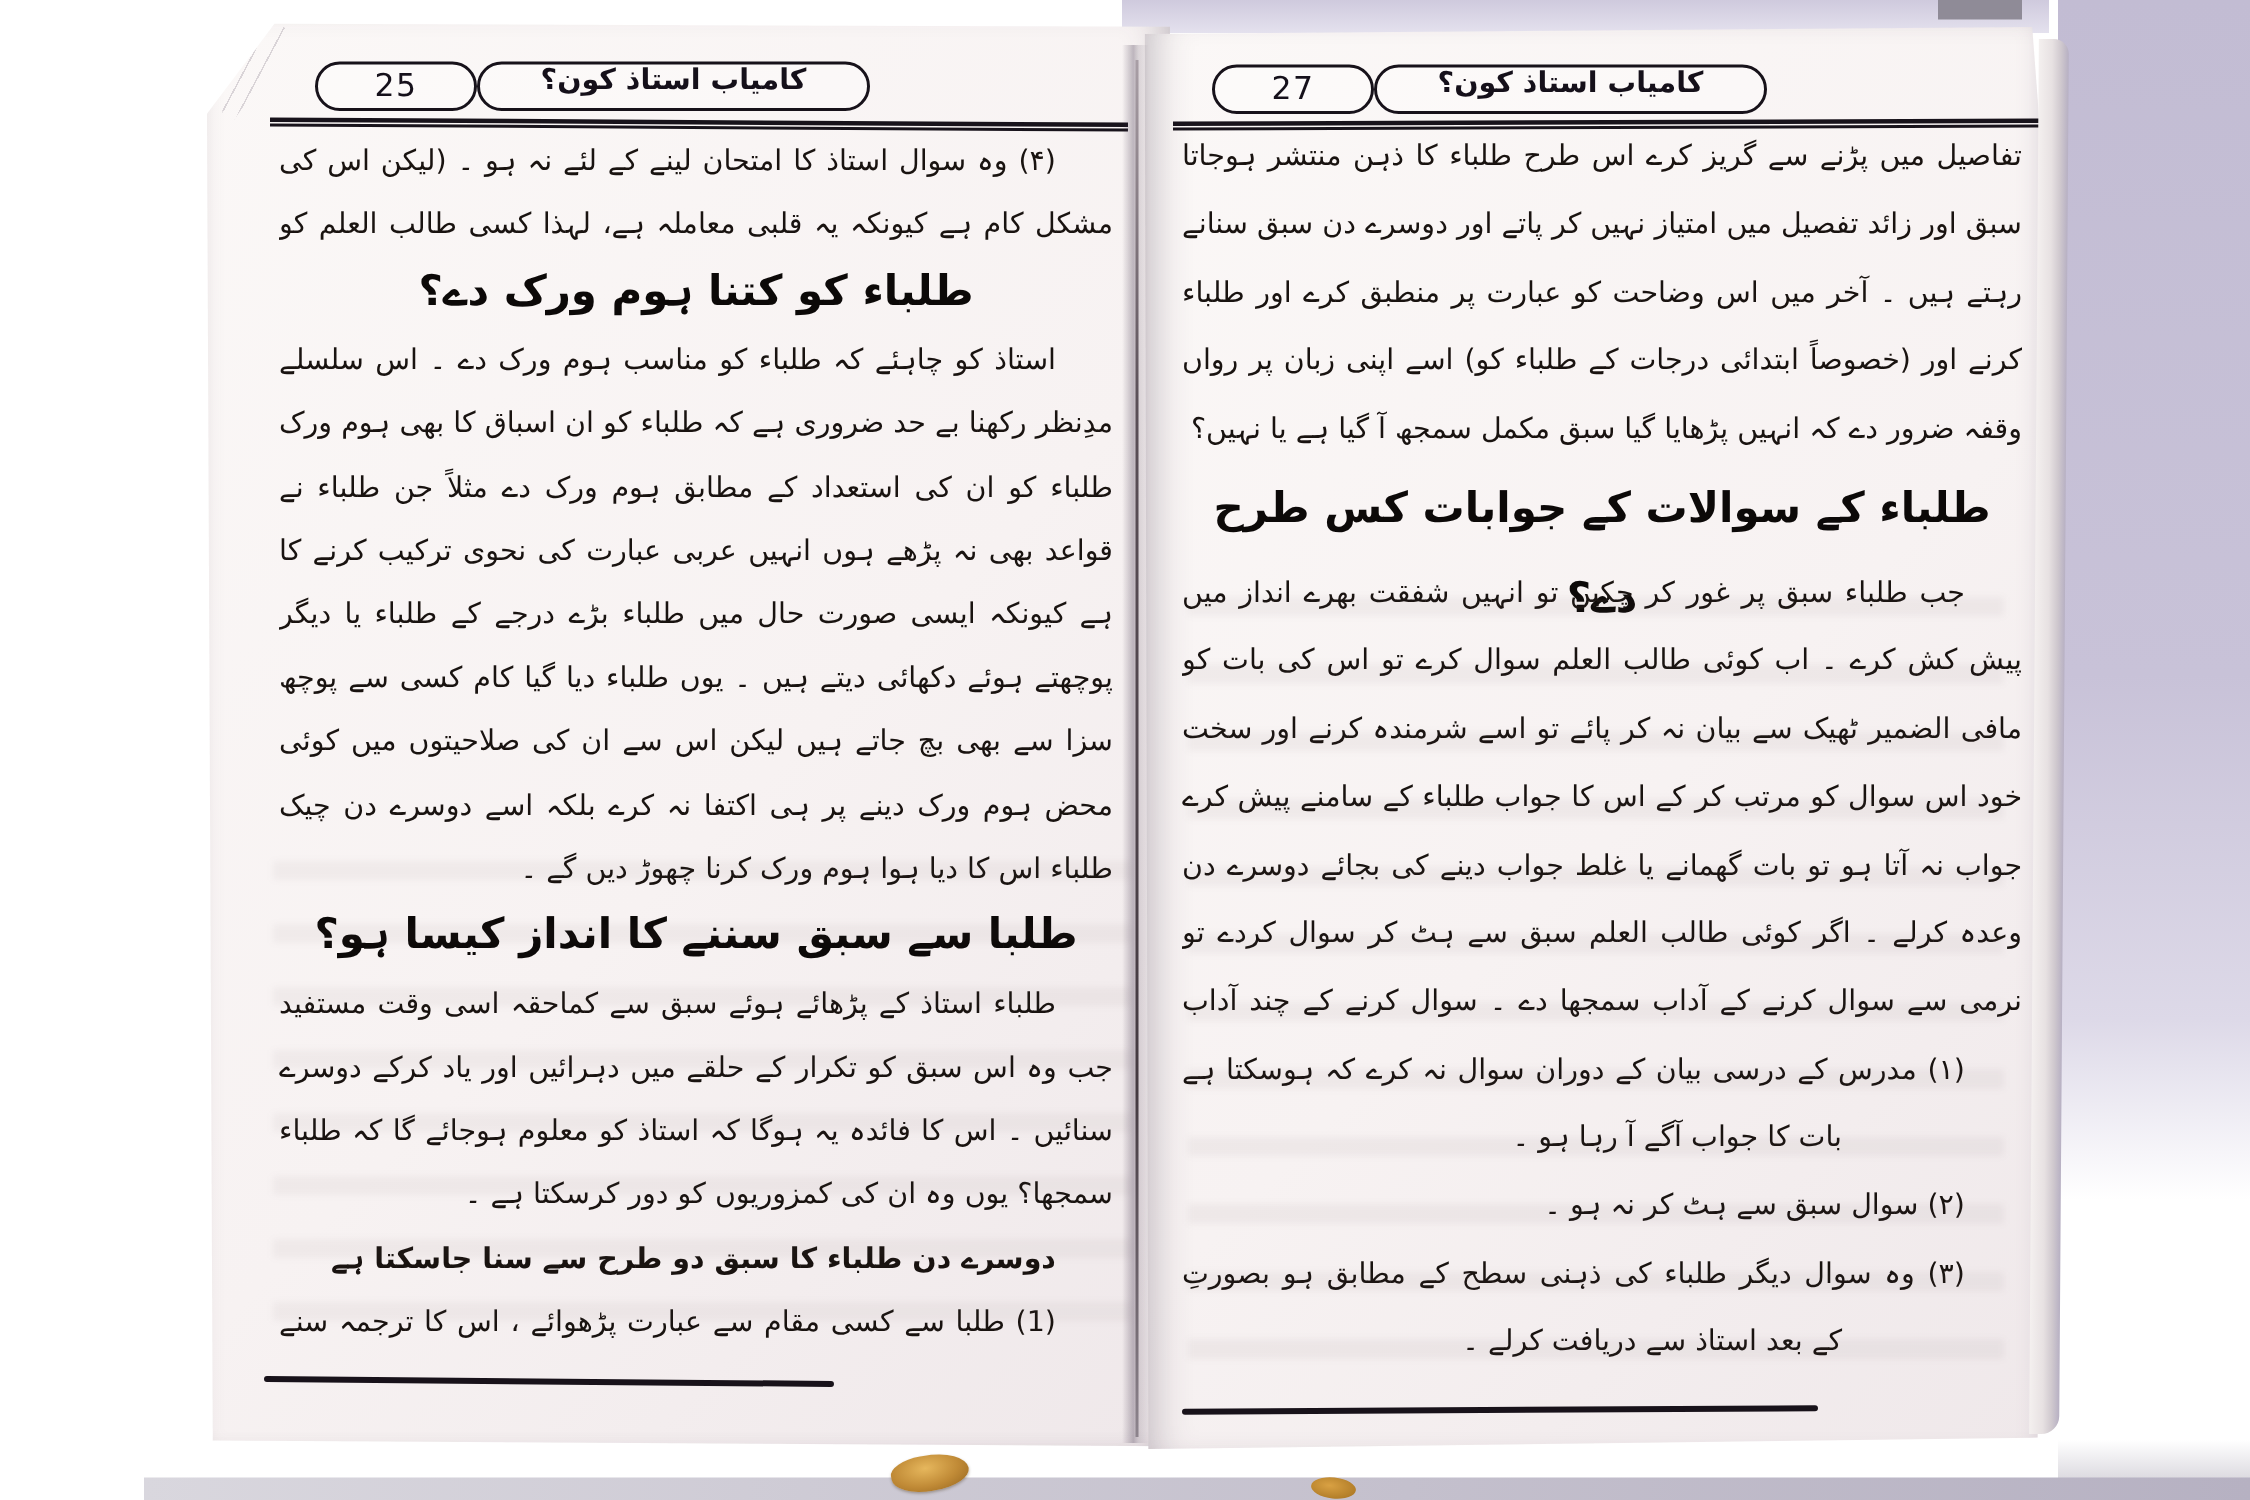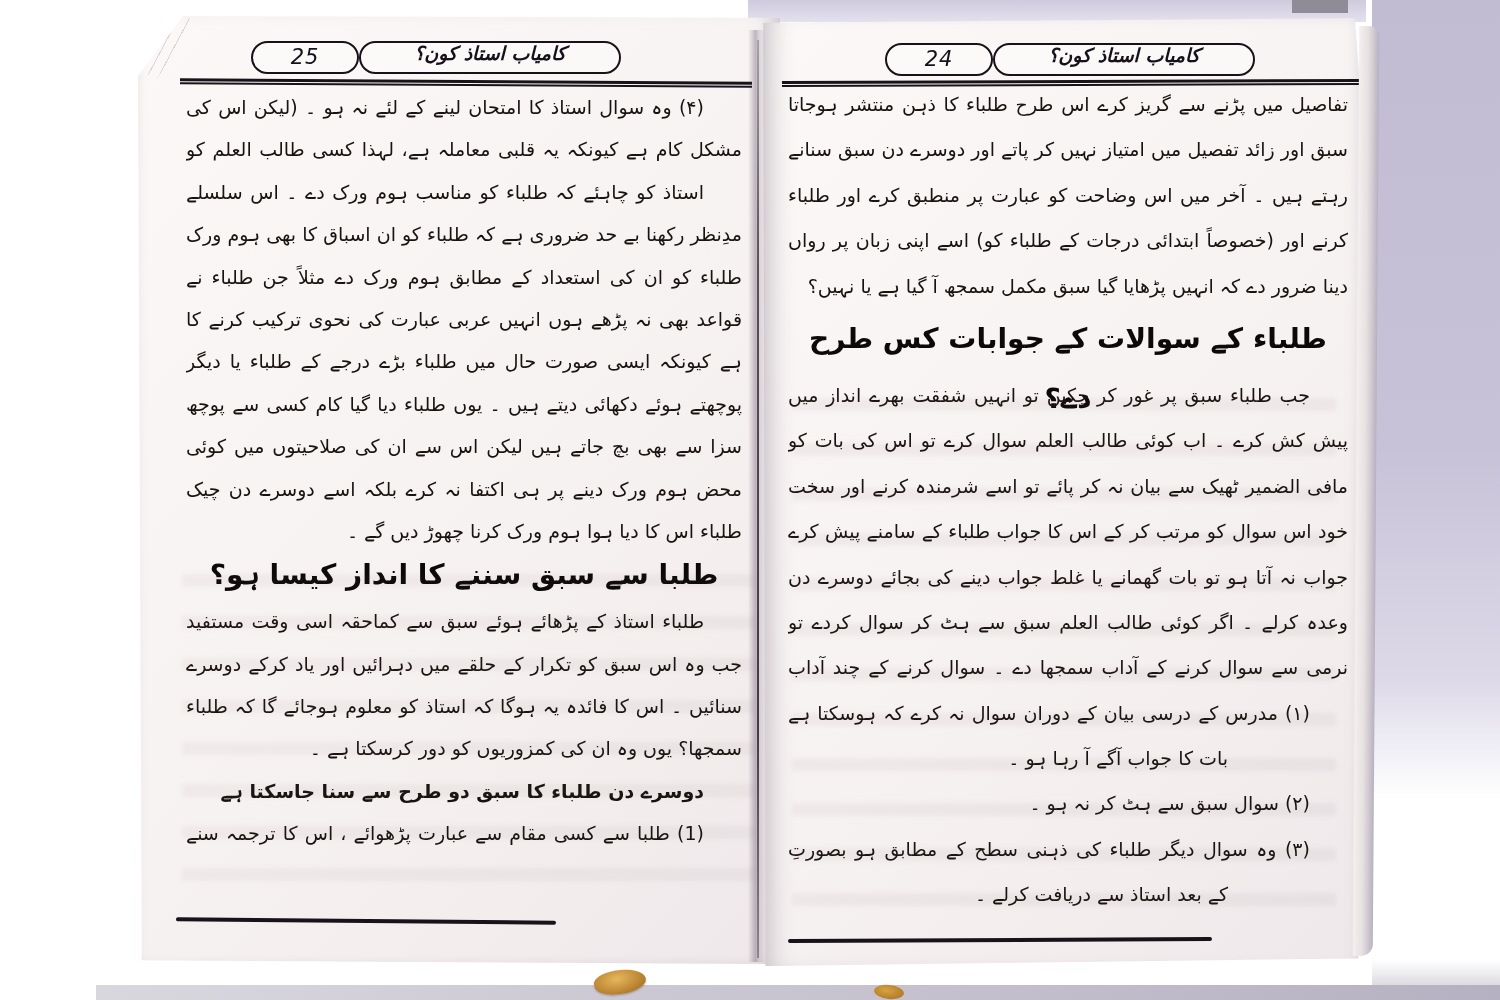--- a/index.html
+++ b/index.html
@@ -32,21 +32,21 @@
     background:repeating-linear-gradient(118deg,rgba(255,255,255,0) 0 9px,rgba(190,183,190,.55) 9px 10px);
     clip-path:polygon(0 55%,58% 0,72% 10%,6% 92%);}
   .fore-edge{position:absolute;left:1356px;top:26px;width:20px;height:930px;border-radius:0 10px 12px 0;
     background:linear-gradient(to right,#f4f0ef 0%,#e7e1e2 45%,#cfc8ce 75%,#b7b0c3 100%);
     transform:rotate(0.4deg);}
   .spine{position:absolute;left:748px;top:30px;width:18px;height:932px;
     background:linear-gradient(to right,rgba(60,45,70,0) 0%,rgba(60,45,70,.30) 42%,rgba(60,45,70,.14) 60%,rgba(60,45,70,0) 100%);}
   .spine-line{position:absolute;left:757px;top:40px;width:2px;height:918px;
     background:linear-gradient(to bottom,#a99fa6 0%,#5a4f57 25%,#443a41 75%,#8d848d 100%);}
   
-  .page-head{position:absolute;display:flex;justify-content:center;align-items:center;height:38px;font-style:italic;}
+  .page-head{position:absolute;display:flex;justify-content:flex-start;align-items:center;height:38px;}
   .head-left{left:72px;top:24px;width:452px;}
   .head-right{left:46px;top:22px;width:524px;}
   .badge{border:2.5px solid #17121a;border-radius:19px;height:33px;box-sizing:border-box;
     display:flex;align-items:center;justify-content:center;background:rgba(255,255,255,.35);}
   .badge.num{width:108px;font-size:21px;font-weight:500;letter-spacing:1px;color:#15101a;}
   .badge.ttl{width:262px;font-size:19px;font-weight:700;direction:rtl;color:#15101a;padding-bottom:8px;}
   .head-rule{position:absolute;height:6px;box-sizing:border-box;
     border-top:3px solid #18131b;border-bottom:2px solid #18131b;}
   .hr-left{left:42px;top:66px;width:572px;transform:rotate(0.35deg);}
   .hr-right{left:20px;top:62px;width:578px;transform:rotate(-0.2deg);}
@@ -94,20 +94,21 @@
   <div class="page page-left">
     <div class="page-head head-left">
       <div class="badge num">25</div>
       <div class="badge ttl">کامیاب استاذ کون؟</div>
     </div>
     <div class="head-rule hr-left"></div>
 
     <div class="text-col col-left">
       <div class="line first">(۴) وہ سوال استاذ کا امتحان لینے کے لئے نہ ہو ۔ (لیکن اس کی شناخت بے حد</div>
       <div class="line">مشکل کام ہے کیونکہ یہ قلبی معاملہ ہے، لہذا کسی طالب العلم کو یہ مت کہیں کہ تم میرا امتحان لے رہے ہو؟)</div>
+      <div class="heading">طلباء کو کتنا ہوم ورک دے؟</div>
       <div class="line first">استاذ کو چاہئے کہ طلباء کو مناسب ہوم ورک دے ۔ اس سلسلے میں دیگر اسباق کو</div>
       <div class="line">مدِنظر رکھنا بے حد ضروری ہے کہ طلباء کو ان اسباق کا بھی ہوم ورک کرنا ہوگا ۔ علاوہ ازیں</div>
       <div class="line">طلباء کو ان کی استعداد کے مطابق ہوم ورک دے مثلاً جن طلباء نے ابھی نحو کے بنیادی</div>
       <div class="line">قواعد بھی نہ پڑھے ہوں انہیں عربی عبارت کی نحوی ترکیب کرنے کا کام دینا بے فائدہ</div>
       <div class="line">ہے کیونکہ ایسی صورت حال میں طلباء بڑے درجے کے طلباء یا دیگر اساتذہ سے ترکیب</div>
       <div class="line">پوچھتے ہوئے دکھائی دیتے ہیں ۔ یوں طلباء دیا گیا کام کسی سے پوچھ کر لکھ لاتے ہیں اور</div>
       <div class="line">سزا سے بھی بچ جاتے ہیں لیکن اس سے ان کی صلاحیتوں میں کوئی اضافہ نہیں ہوتا ۔ استاذ</div>
       <div class="line">محض ہوم ورک دینے پر ہی اکتفا نہ کرے بلکہ اسے دوسرے دن چیک بھی کرے ورنہ</div>
       <div class="line end">طلباء اس کا دیا ہوا ہوم ورک کرنا چھوڑ دیں گے ۔</div>
       <div class="heading">طلبا سے سبق سننے کا انداز کیسا ہو؟</div>
@@ -118,31 +119,31 @@
       <div class="line first end semibold">دوسرے دن طلباء کا سبق دو طرح سے سنا جاسکتا ہے ......</div>
       <div class="line first">(1) طلبا سے کسی مقام سے عبارت پڑھوائے ، اس کا ترجمہ سنے پھر انہیں اس</div>
     </div>
 
     <div class="foot-rule fr-left"></div>
     <div class="ghost ghost-l"></div>
   </div>
 
   <div class="page page-right">
     <div class="page-head head-right">
-      <div class="badge num">24</div>
+      <div class="badge num">27</div>
       <div class="badge ttl">کامیاب استاذ کون؟</div>
     </div>
     <div class="head-rule hr-right"></div>
 
     <div class="text-col col-right">
       <div class="line">تفاصیل میں پڑنے سے گریز کرے اس طرح طلباء کا ذہن منتشر ہوجاتا ہے اور وہ اصل</div>
       <div class="line">سبق اور زائد تفصیل میں امتیاز نہیں کر پاتے اور دوسرے دن سبق سنانے میں ناکام</div>
       <div class="line">رہتے ہیں ۔ آخر میں اس وضاحت کو عبارت پر منطبق کرے اور طلباء کو اس سبق پر غور</div>
       <div class="line">کرنے اور (خصوصاً ابتدائی درجات کے طلباء کو) اسے اپنی زبان پر رواں کرنے کے لئے مختصر</div>
-      <div class="line end">دینا ضرور دے کہ انہیں پڑھایا گیا سبق مکمل سمجھ آ گیا ہے یا نہیں؟</div>
+      <div class="line end">وقفہ ضرور دے کہ انہیں پڑھایا گیا سبق مکمل سمجھ آ گیا ہے یا نہیں؟</div>
       <div class="heading">طلباء کے سوالات کے جوابات کس طرح دے؟</div>
       <div class="line first">جب طلباء سبق پر غور کر چکیں تو انہیں شفقت بھرے انداز میں سوالات کرنے کی</div>
       <div class="line">پیش کش کرے ۔ اب کوئی طالب العلم سوال کرے تو اس کی بات کو غور سے سنے ۔ اگر وہ اپنا</div>
       <div class="line">مافی الضمیر ٹھیک سے بیان نہ کر پائے تو اسے شرمندہ کرنے اور سخت وسست کہنے کی بجائے</div>
       <div class="line">خود اس سوال کو مرتب کر کے اس کا جواب طلباء کے سامنے پیش کرے اور اگر کسی سوال کا</div>
       <div class="line">جواب نہ آتا ہو تو بات گھمانے یا غلط جواب دینے کی بجائے دوسرے دن جواب دینے کا</div>
       <div class="line">وعدہ کرلے ۔ اگر کوئی طالب العلم سبق سے ہٹ کر سوال کردے تو اسے جھاڑنے کی بجائے</div>
       <div class="line">نرمی سے سوال کرنے کے آداب سمجھا دے ۔ سوال کرنے کے چند آداب ملاحظہ ہوں،</div>
       <div class="line first">(۱) مدرس کے درسی بیان کے دوران سوال نہ کرے کہ ہوسکتا ہے کہ اس کی</div>
       <div class="line hang end">بات کا جواب آگے آ رہا ہو ۔</div>

